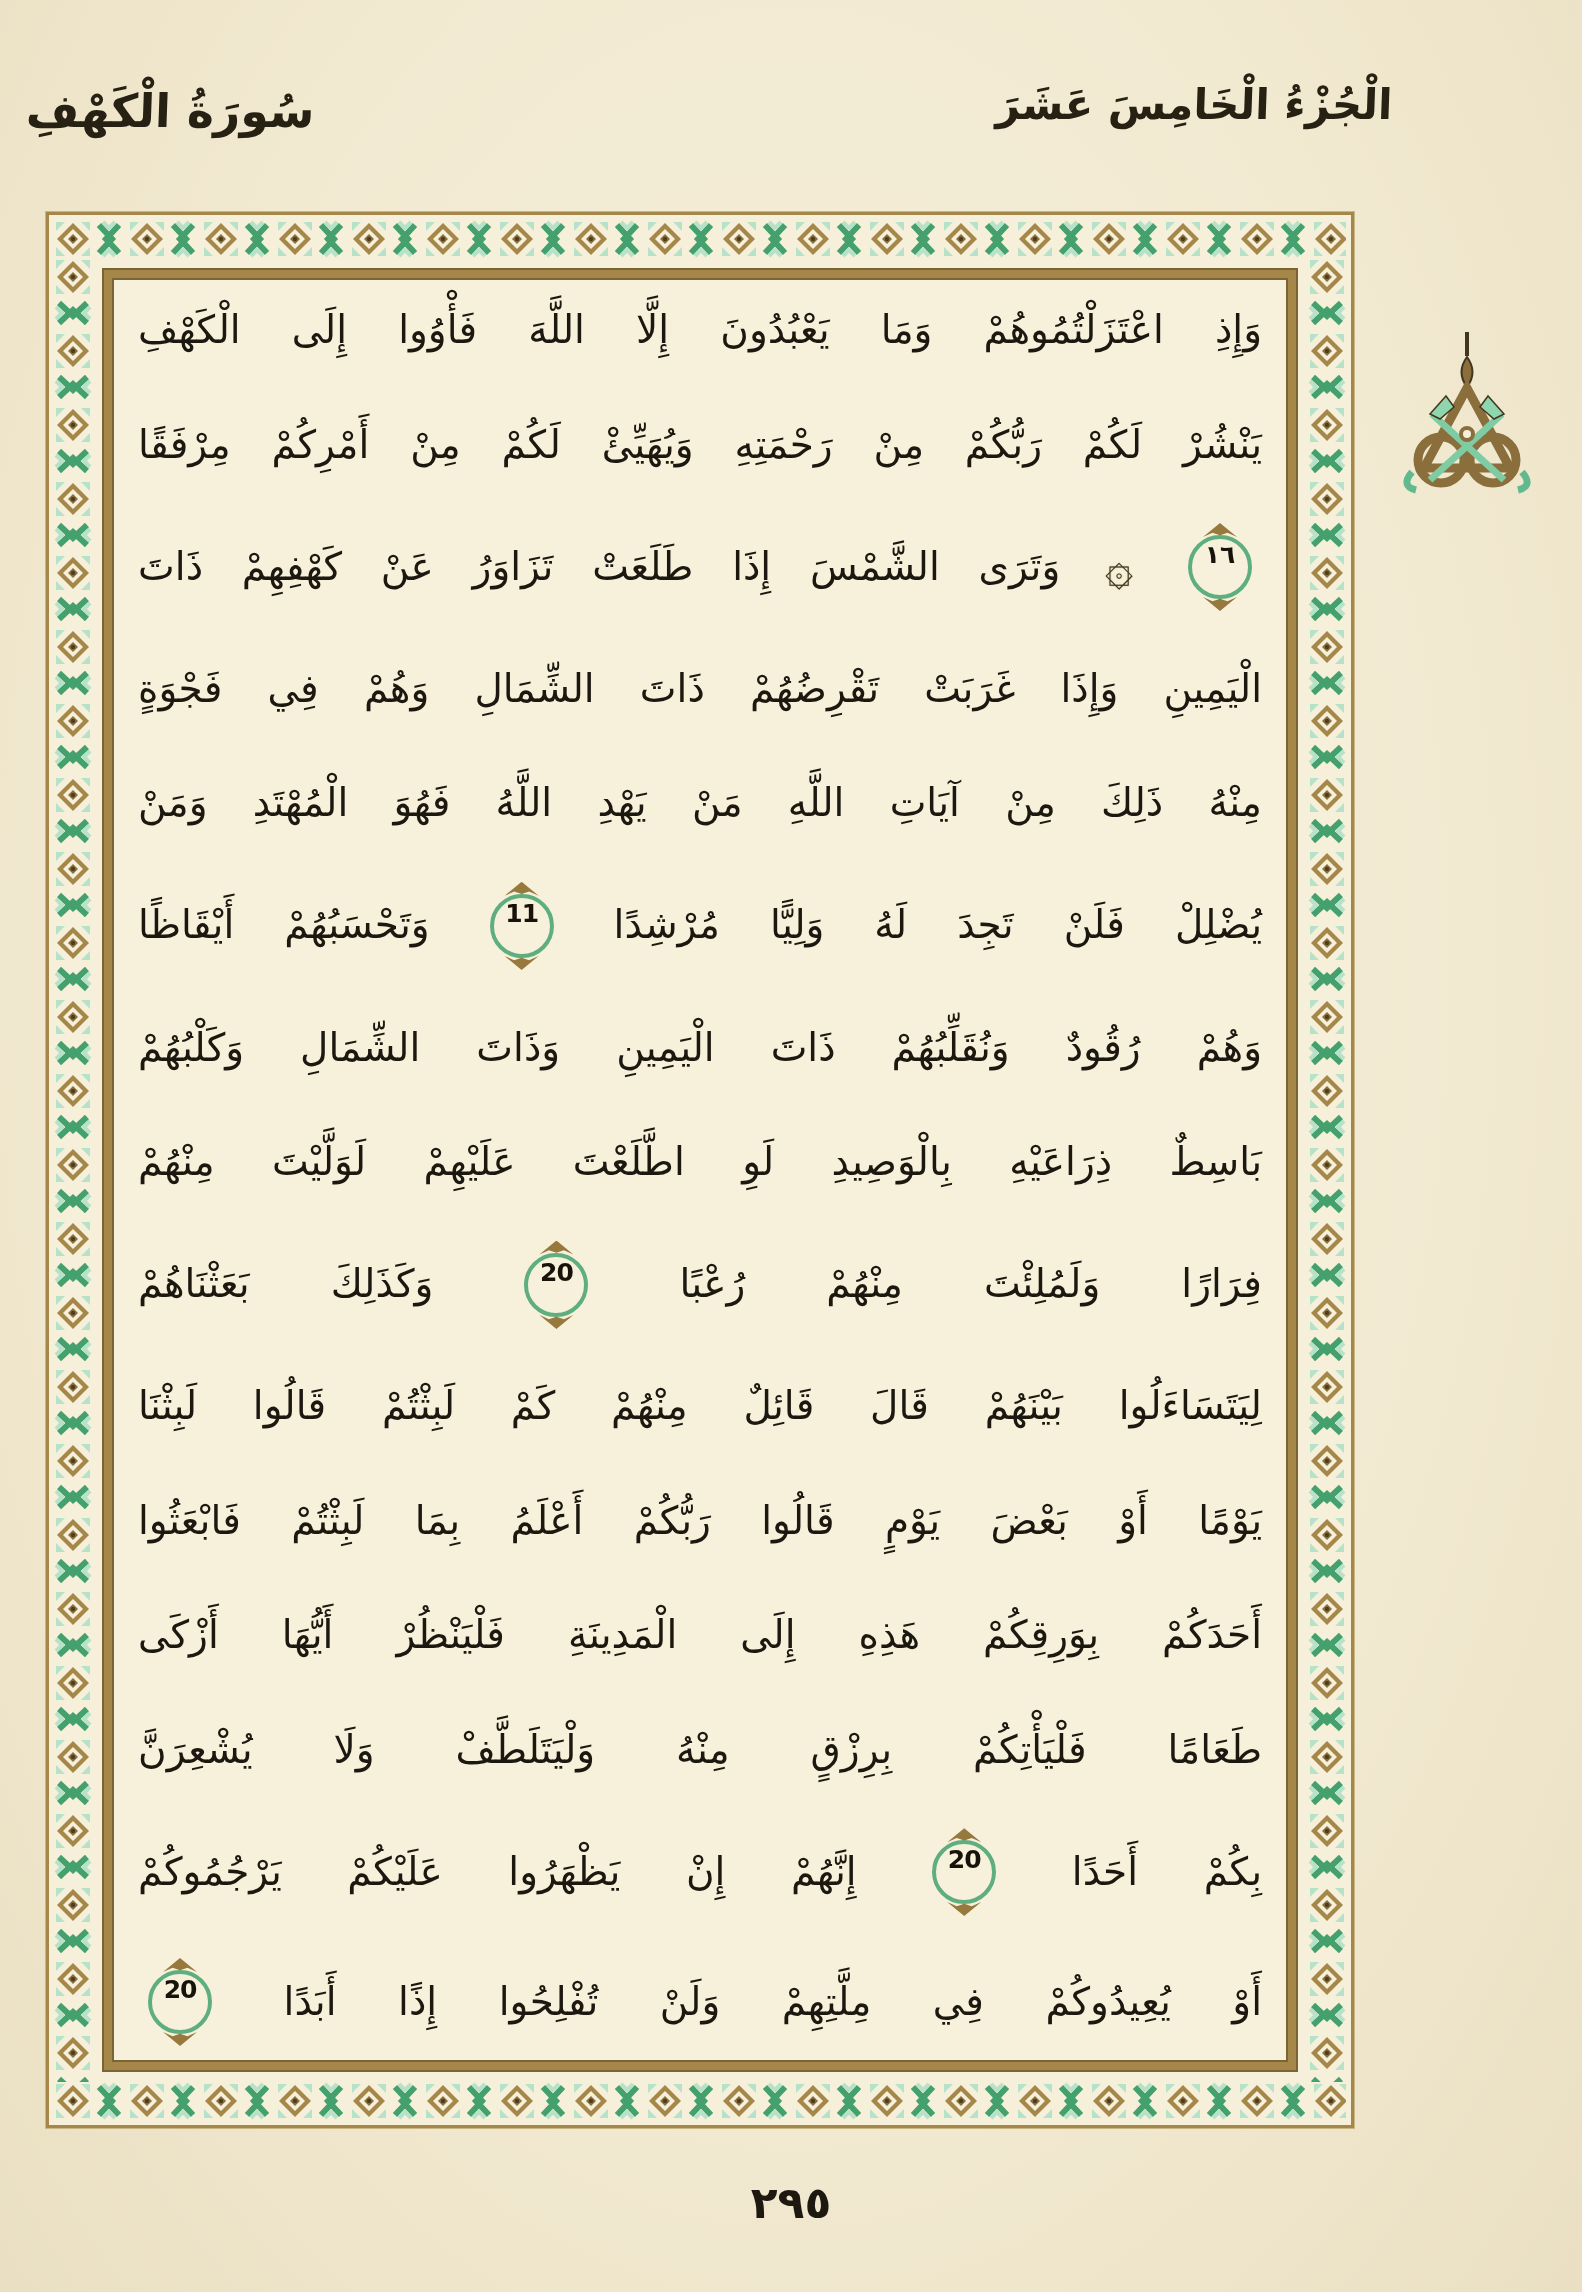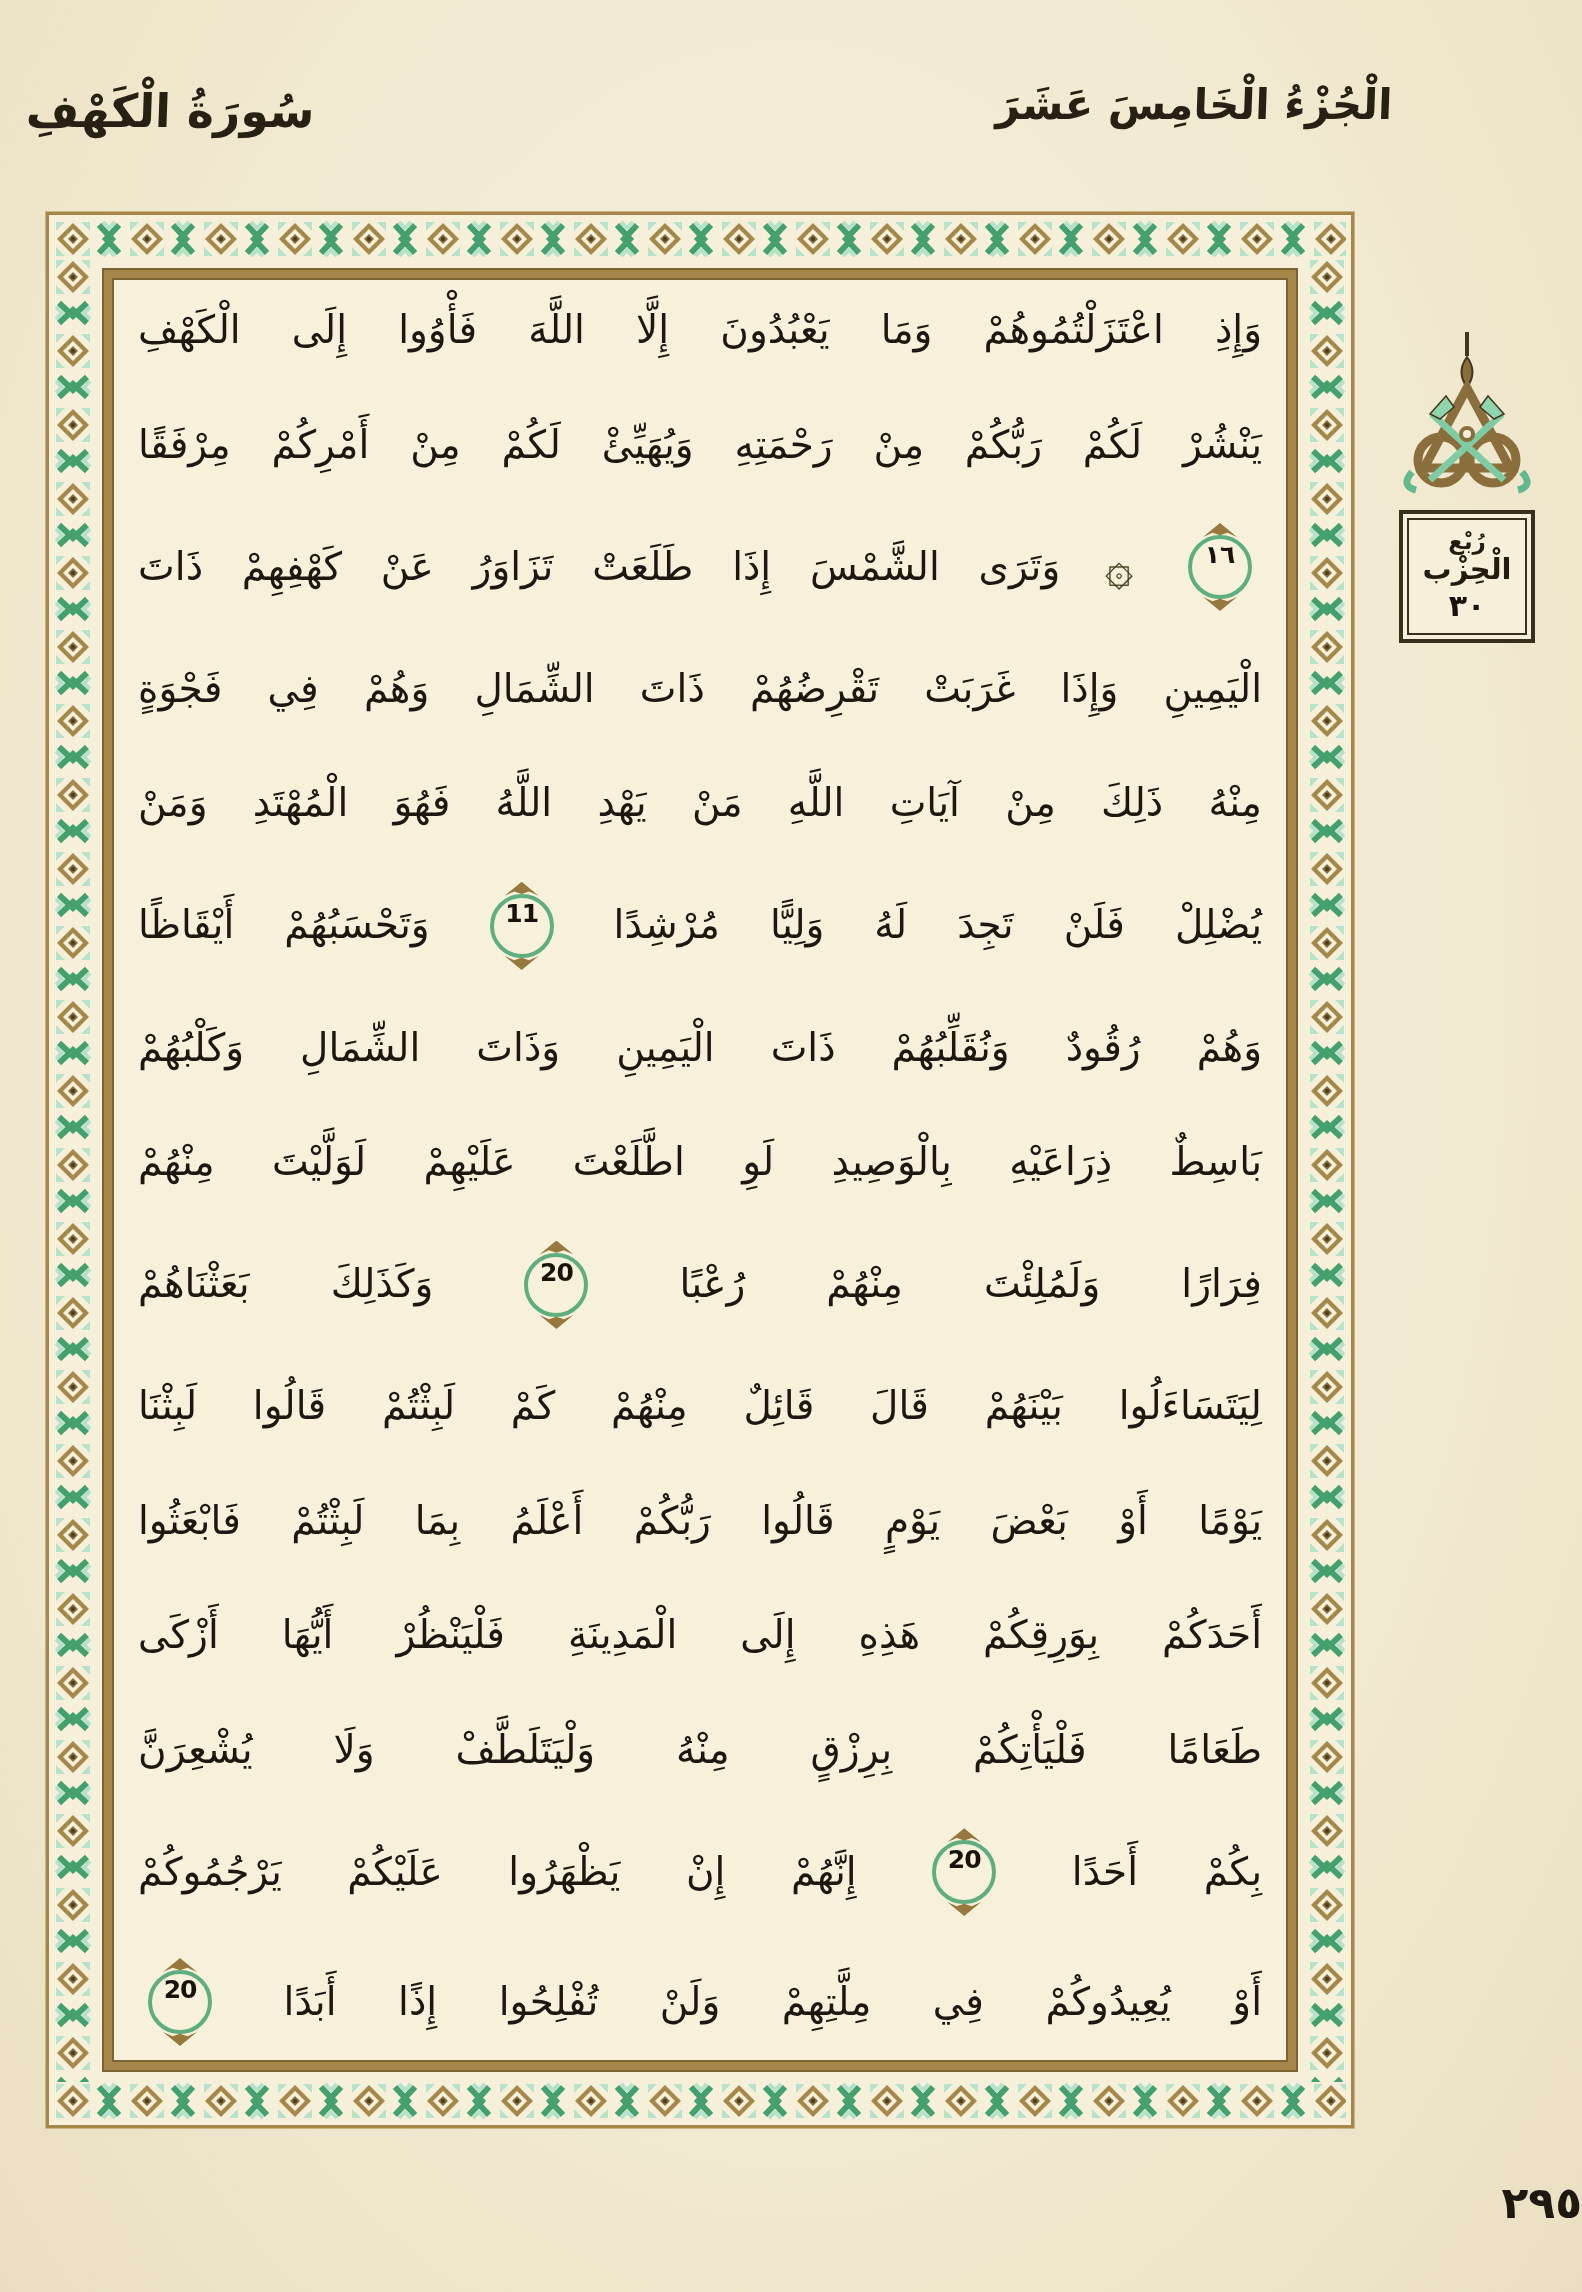--- a/index.html
+++ b/index.html
@@ -85,21 +85,21 @@
     border:2px solid #38301d;padding:8px 14px 10px;
     display:flex;flex-direction:column;align-items:center;gap:2px;
     min-width:84px;
   }
   .side-rub{font-size:23px;font-weight:bold;color:#231c0e;}
   .side-hizb{font-size:29px;font-weight:bold;color:#231c0e;margin-top:-4px;}
   .side-num{font-size:30px;font-weight:bold;color:#17120a;}
   
   .page-number{
     position:absolute;left:0;right:0;bottom:64px;
-    text-align:right;font-size:44px;font-weight:bold;color:#1d1810;
+    text-align:center;font-size:44px;font-weight:bold;color:#1d1810;
   }
 </style>
 </head>
 <body>
 
 <div class="surah-header">سُورَةُ الْكَهْفِ</div>
 <div class="juz-header">الْجُزْءُ الْخَامِسَ عَشَرَ</div>
 
 <div class="frame">
   <svg class="band band-top" width="1292" height="38" xmlns="http://www.w3.org/2000/svg">
@@ -333,22 +333,15 @@
     <circle cx="49" cy="130" r="23" fill="none" stroke="#8a6f3c" stroke-width="9"></circle>
     <circle cx="101" cy="130" r="23" fill="none" stroke="#8a6f3c" stroke-width="9"></circle>
     <path d="M20,142 q-12,14 4,18" fill="none" stroke="#62b98e" stroke-width="7"></path>
     <path d="M130,142 q12,14 -4,18" fill="none" stroke="#62b98e" stroke-width="7"></path>
     <line x1="40" y1="84" x2="112" y2="150" stroke="#7fcba4" stroke-width="7"></line>
     <line x1="110" y1="84" x2="38" y2="150" stroke="#7fcba4" stroke-width="7"></line>
     <path d="M38,84 l16,-18 l8,11 l-14,12 Z" fill="#8fd6ae" stroke="#42361e" stroke-width="1.5"></path>
     <path d="M112,84 l-16,-18 l-8,11 l14,12 Z" fill="#8fd6ae" stroke="#42361e" stroke-width="1.5"></path>
     <circle cx="75" cy="104" r="6" fill="#f6f0db" stroke="#8a6f3c" stroke-width="4"></circle>
   </svg>
-  <div class="side-box">
-    <div class="side-box-inner">
-      <span class="side-rub">رُبْع</span>
-      <span class="side-hizb">الْحِزْب</span>
-      <span class="side-num">٣٠</span>
-    </div>
-  </div>
 </div>
 
 <div class="page-number">٢٩٥</div>
 
 </body></html>

